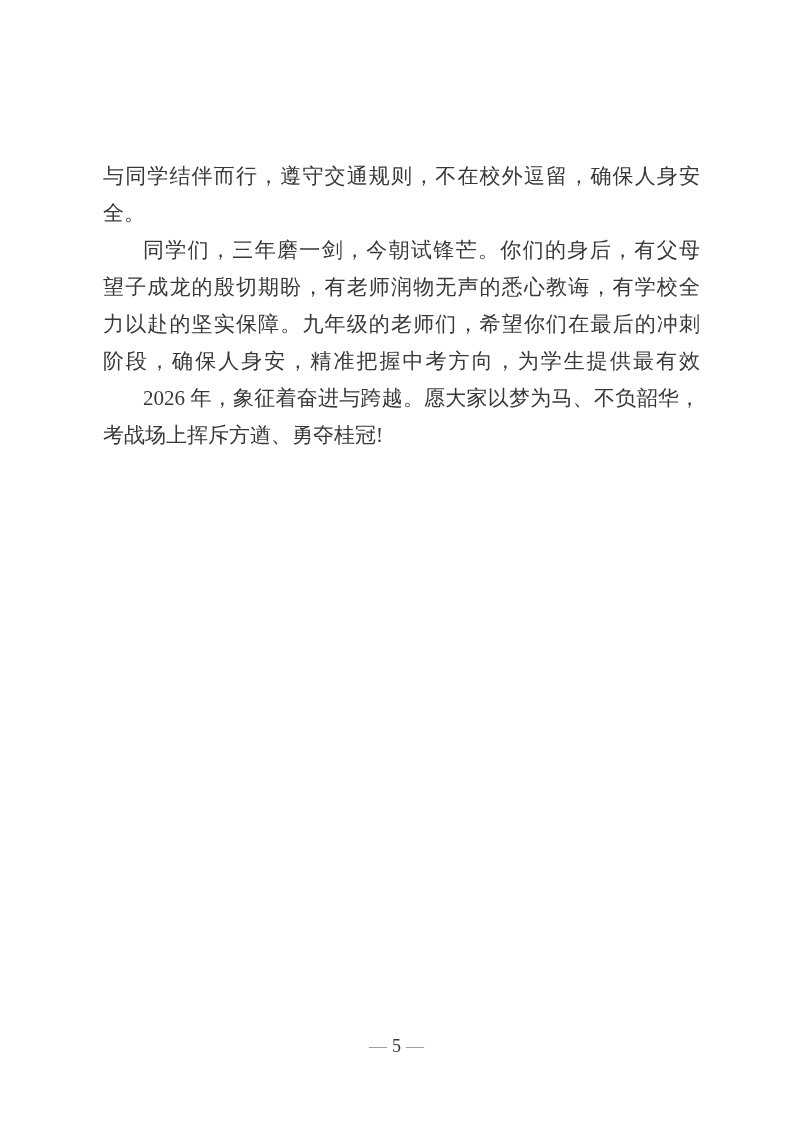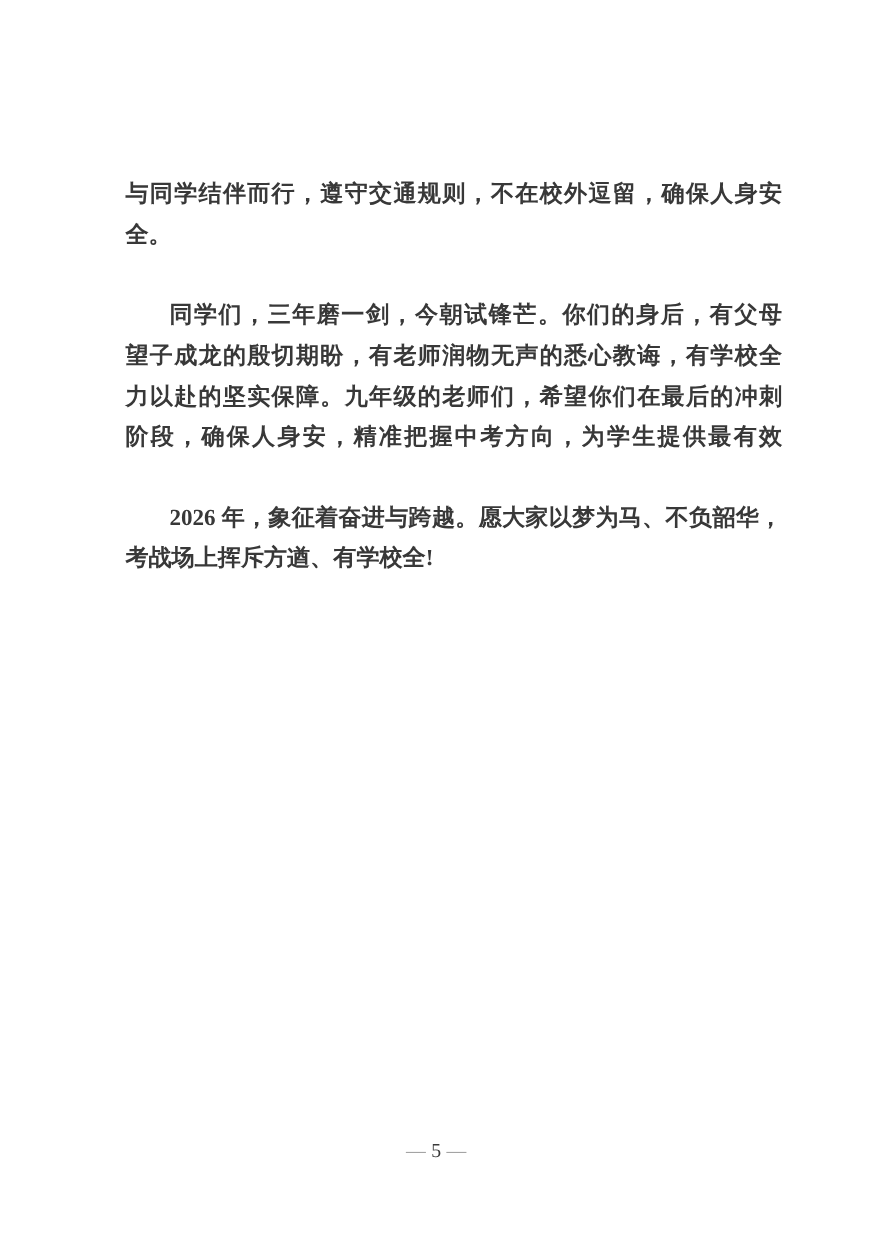--- a/index.html
+++ b/index.html
@@ -10,43 +10,42 @@
   .page {
     position: relative;
     width: 793px;
     height: 1122px;
     background: #ffffff;
     overflow: hidden;
     font-family: "Liberation Serif", "DejaVu Serif", serif;
   }
   .doc-body {
     position: absolute;
-    left: 114px;
+    left: 103px;
     top: 158px;
     width: 597px;
     color: #383838;
     font-size: 21px;
     line-height: 37px;
-    font-weight: 700;
+    font-weight: 400;
   }
   .paragraph {
     margin: 0;
     padding: 0;
   }
   .line {
     text-align: justify;
     text-align-last: justify;
     text-justify: inter-character;
   }
   .line.last {
     text-align-last: left;
   }
   .line.indent {
     text-indent: 40px;
-    margin-top: 36px;
   }
   .footer {
     position: absolute;
     left: 0;
     top: 1036px;
     width: 793px;
     text-align: center;
     font-size: 18px;
     line-height: 20px;
   }
@@ -69,21 +68,21 @@
         <div class="line last">全。</div>
       </div>
       <div class="paragraph">
         <div class="line indent">同学们，三年磨一剑，今朝试锋芒。你们的身后，有父母</div>
         <div class="line">望子成龙的殷切期盼，有老师润物无声的悉心教诲，有学校全</div>
         <div class="line">力以赴的坚实保障。九年级的老师们，希望你们在最后的冲刺</div>
         <div class="line">阶段，确保人身安，精准把握中考方向，为学生提供最有效</div>
       </div>
       <div class="paragraph">
         <div class="line indent">2026 年，象征着奋进与跨越。愿大家以梦为马、不负韶华，</div>
-        <div class="line last">考战场上挥斥方遒、有学校全!</div>
+        <div class="line last">考战场上挥斥方遒、勇夺桂冠!</div>
       </div>
     </div>
 
   <div class="footer">
     <span class="dash">—</span><span class="pagenum">5</span><span class="dash">—</span>
   </div>
 
 </div>
 
 </body></html>

